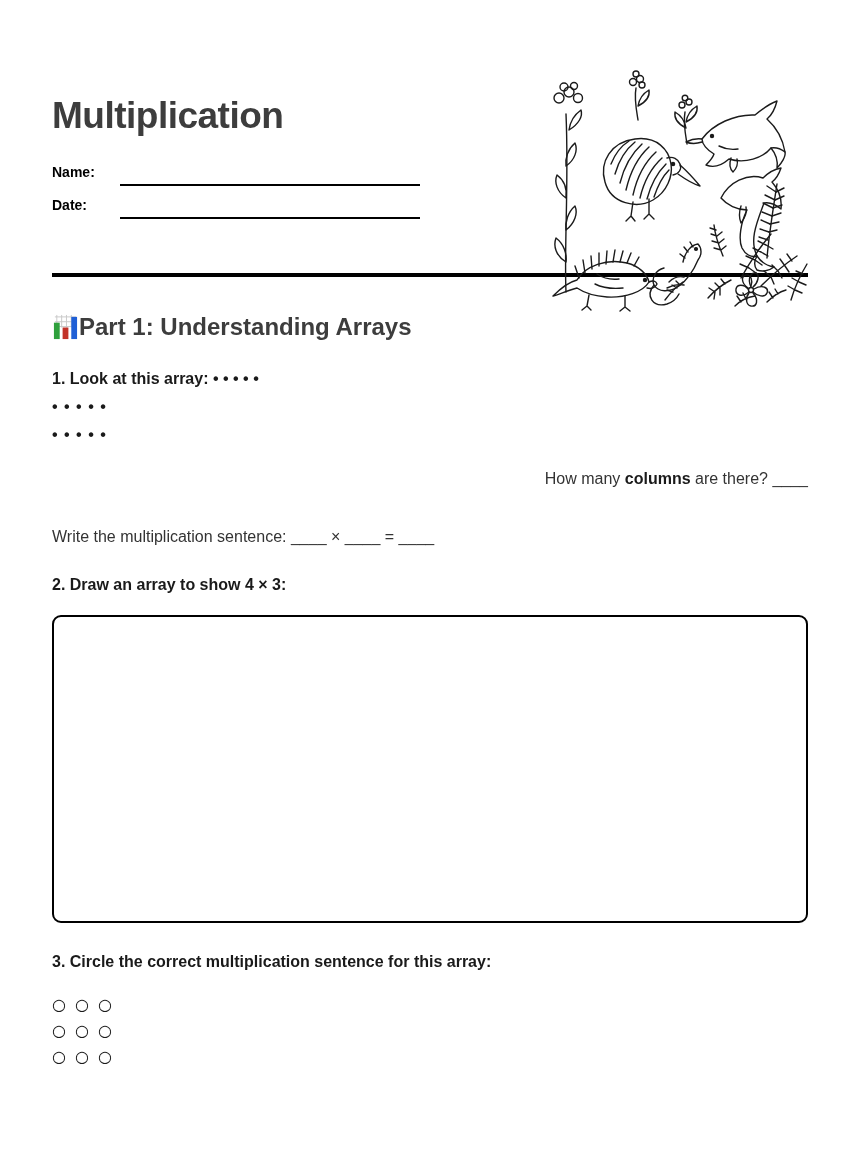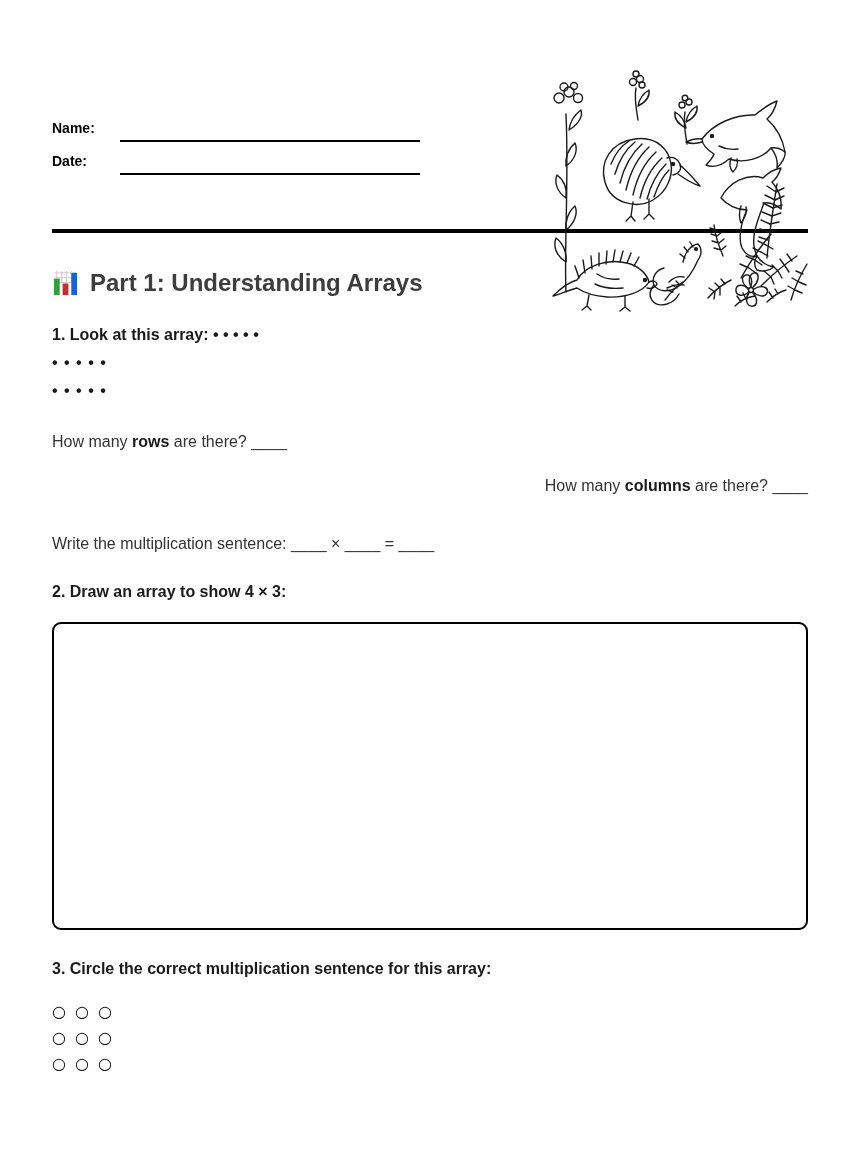--- a/index.html
+++ b/index.html
@@ -31,21 +31,21 @@
     width: 267px; height: 253px;
   }
   .illustration svg { width: 100%; height: 100%; }
 
   
   .divider { margin-top: 60px; height: 4px; background: #000; border: 0; }
 
   
   .part-heading {
     margin-top: 36px;
-    display: flex; align-items: center; gap: 11px;
+    display: flex; align-items: center; 
     font-size: 24px; font-weight: bold; color: #3d3d3d;
   }
   .chart-icon { width: 27px; height: 27px; display: inline-block; flex: 0 0 27px; }
 
   
   .q-bold { font-size: 16px; font-weight: bold; color: #1a1a1a; }
   .q-reg  { font-size: 16px; color: #333333; }
   .q-reg b { color: #1a1a1a; }
   .q1-prompt { margin-top: 29px; }
   .dot-row { margin-top: 10px; font-size: 16px; font-weight: bold; color: #1a1a1a; letter-spacing: 1px; }
@@ -70,21 +70,21 @@
     line-height: 15px;
   }
   .circle-row.first { margin-top: 26px; }
 </style>
 </head>
 <body>
 
 <div class="page">
 
   <div class="header">
-    <h1 class="title"><br></h1>
+    <h1 class="title"><br><span>Multiplication</span></h1>
 
     <div class="field-row">
       <span class="field-label">Name:</span>
       <span class="field-line"></span>
     </div>
     <div class="field-row date">
       <span class="field-label">Date:</span>
       <span class="field-line"></span>
     </div>
 
@@ -223,21 +223,20 @@
         <rect x="20" y="3" width="6" height="23" fill="#1f5fd6"></rect>
       </svg>
     </span>
     <span>Part 1: Understanding Arrays</span>
   </h2>
 
   <p class="q-bold q1-prompt">1. Look at this array: • • • • •</p>
   <p class="dot-row">• • • • •</p>
   <p class="dot-row">• • • • •</p>
 
-  <p class="q-reg rows-q"><span>How many </span><b>rows</b><span> are there? ____</span></p>
 
   <p class="q-reg cols-q"><span>How many </span><b>columns</b><span> are there? ____</span></p>
 
   <p class="q-reg sentence">Write the multiplication sentence: ____ × ____ = ____</p>
 
   <p class="q-bold q2-prompt">2. Draw an array to show 4 × 3:</p>
   <div class="draw-box"></div>
 
   <p class="q-bold q3-prompt">3. Circle the correct multiplication sentence for this array:</p>
   <p class="circle-row first">○ ○ ○</p>

